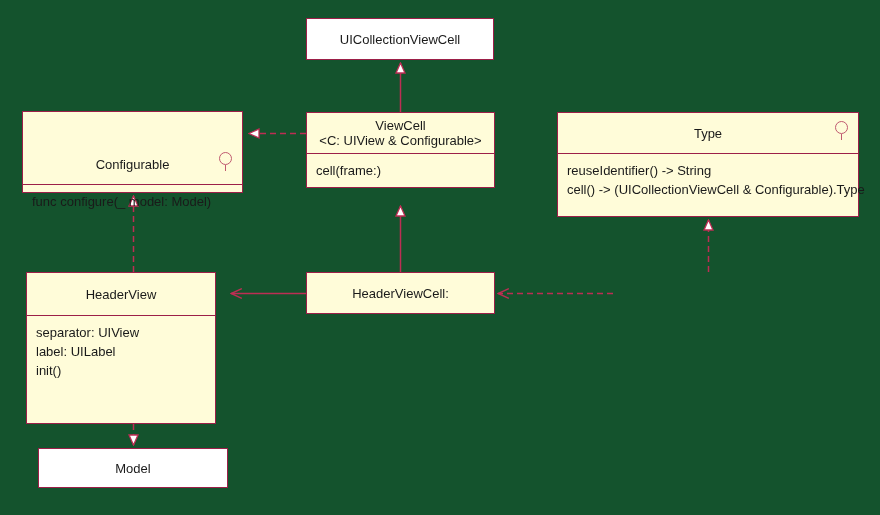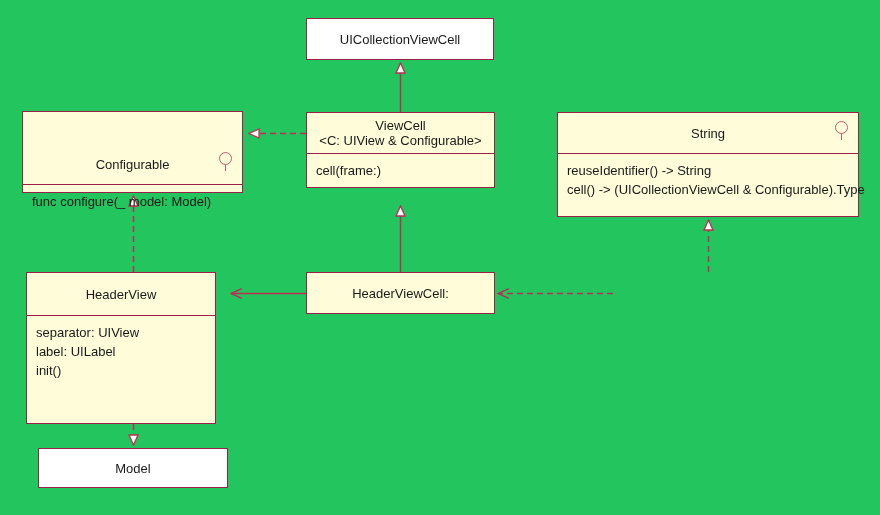--- a/index.html
+++ b/index.html
@@ -1,17 +1,17 @@
 <!DOCTYPE html>
 <html><head>
 <meta charset="utf-8">
 <style>
   html,body { margin:0; padding:0; background:#ffffff; }
   .canvas {
-    position:relative; width:880px; height:515px; background:#22c55e;
+    position:relative; width:880px; height:515px; background:#14532d;
     font-family:"Liberation Sans", sans-serif; color:#1a1a1a; overflow:hidden;
   }
   svg.edges { position:absolute; left:0; top:0; width:880px; height:515px; }
   svg.edges path.edge { fill:none; stroke:#bd2e54; stroke-width:1.5; }
   svg.edges path.dashed { stroke-dasharray:6 4; }
 
   .node {
     position:absolute; box-sizing:border-box;
     border:1.5px solid #9c1f48; background:#fffcd9;
     font-size:13px;
@@ -102,21 +102,21 @@
       <div>ViewCell</div>
       <div>&lt;C: UIView &amp; Configurable&gt;</div>
     </div>
     <div class="body">
       <div class="member">cell(frame:)</div>
     </div>
   </div>
 
   <div class="node" id="node-model">
     <div class="hdr">
-      <div>String</div>
+      <div>Type</div>
       <span class="lollipop">
         <span class="circle"></span>
           <span class="stem"></span>
       </span>
     </div>
     <div class="body">
       <div class="member">reuseIdentifier() -&gt; String</div>
       <div class="member">cell() -&gt; (UICollectionViewCell &amp; Configurable).Type</div>
     </div>
   </div>

